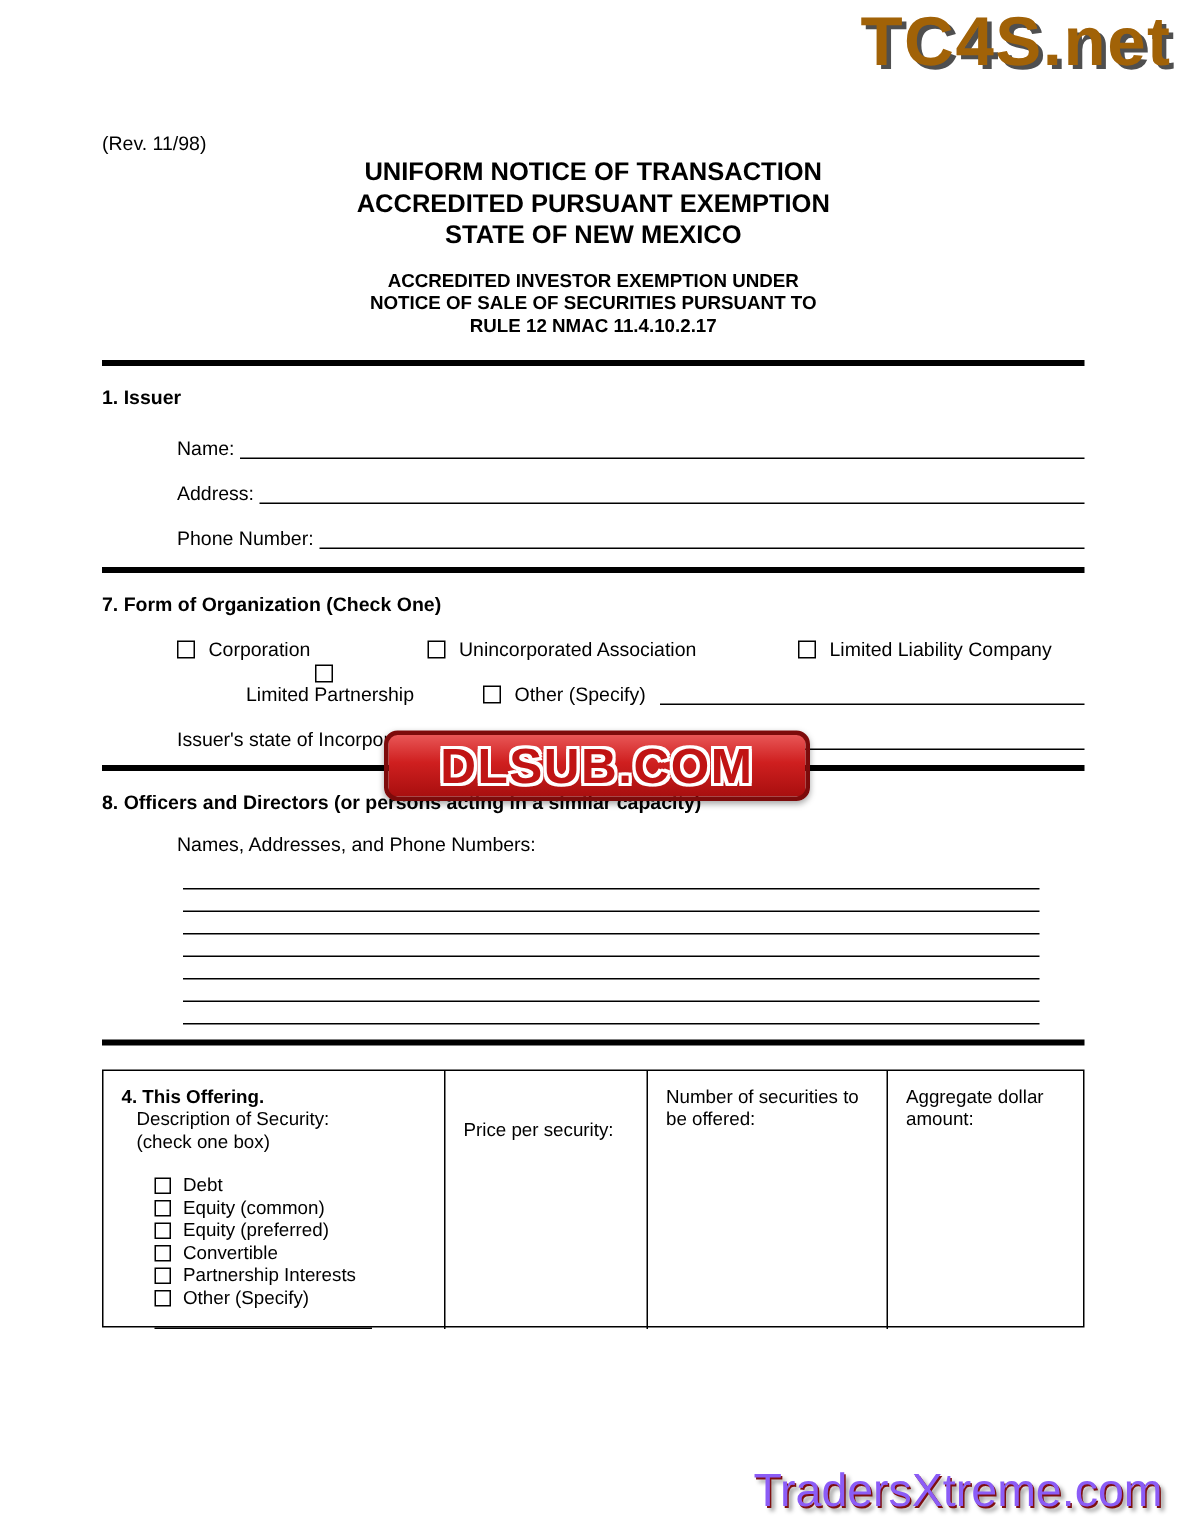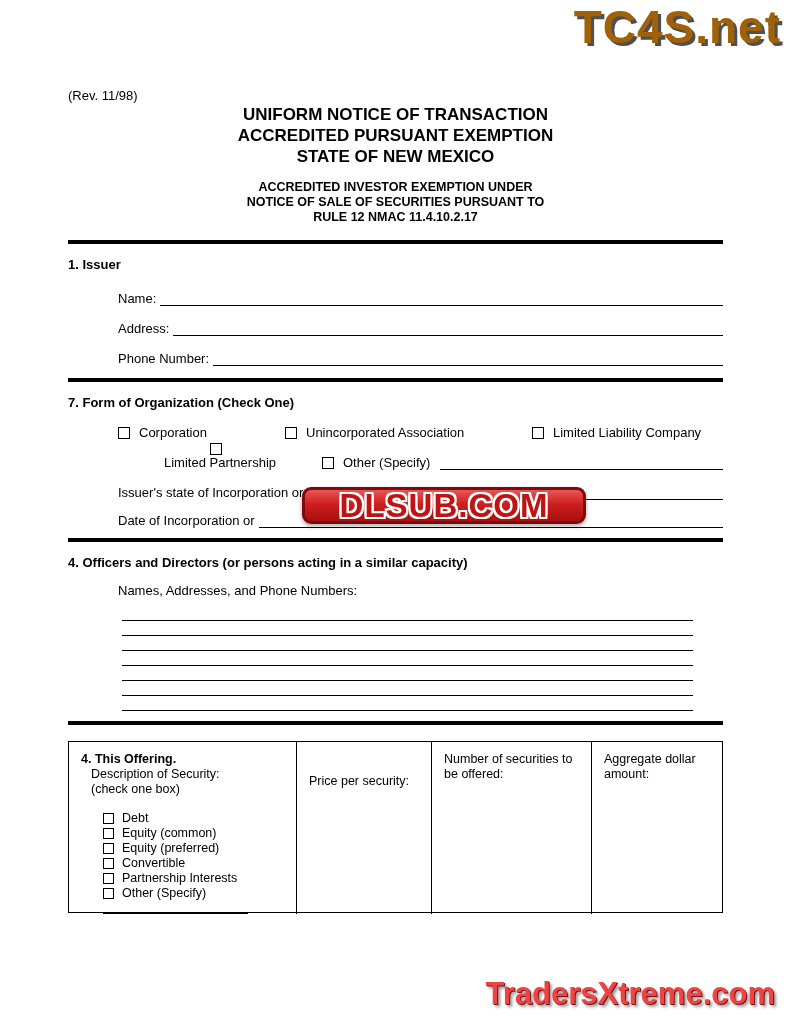--- a/index.html
+++ b/index.html
@@ -10,35 +10,34 @@
   }
   .content { position:absolute; left:68px; top:0; width:655px; }
 
   
   .wm-top {
     position:absolute; top:0px; right:10px; z-index:5;
     font-size:46px; font-weight:bold; letter-spacing:1px;
     color:#a16207; text-shadow:3px 3px 0 #4f4f4f;
   }
   .stamp {
-    position:absolute; left:256px; top:487px; width:284px; height:37px; z-index:6;
+    position:absolute; left:256px; top:487px; width:284px; height:47px; z-index:6;
     background:linear-gradient(180deg,#e85656 0%, #cf1f1f 45%, #a80f0f 100%);
     border:3px solid #7d0b0b; border-radius:9px;
     display:flex; align-items:center; justify-content:center;
     box-shadow:0 2px 4px rgba(0,0,0,0.35);
-    margin-left:46px;
   }
   .stamp span {
     font-weight:bold; font-size:33px; letter-spacing:1px; color:#c01414;
     text-shadow:-2px -2px 0 #fff, 2px -2px 0 #fff, -2px 2px 0 #fff, 2px 2px 0 #fff,
                 -2px 0 0 #fff, 2px 0 0 #fff, 0 -2px 0 #fff, 0 2px 0 #fff;
   }
   .wm-bottom {
     position:absolute; right:16px; bottom:12px; z-index:5;
-    font-size:31px; font-weight:bold; color:#ef4444;
+    font-size:31px; font-weight:normal; color:#8b5cf6;
     text-shadow:1px 1px 0 #7e1010, 3px 3px 3px #9a9a9a;
   }
 
   
   .rev { position:absolute; left:0; top:88px; font-size:13px; }
   .title { padding-top:104px; text-align:center; font-weight:bold; font-size:17px; line-height:21px; }
   .subtitle { margin-top:13px; text-align:center; font-weight:bold; font-size:12.5px; line-height:15px; }
 
   .rule { height:4px; background:#000; }
   .rule-1 { margin-top:15px; }
@@ -157,29 +156,25 @@
         <span class="cb"></span>
         <span class="other-lbl"><span>Other (</span><span class="it">Specify</span><span>)</span></span>
       </span>
       <span class="fill"></span>
     </div>
 
     <div class="field-row">
       <span class="lbl">Issuer's state of Incorporation or jurisdiction or organization</span>
       <span class="fill"></span>
     </div>
-    <div class="field-row" style="margin-top:10px;">
-      <span class="lbl">Date of Incorporation or</span>
-      <span class="fill"></span>
-    </div>
 
     <div class="rule rule-3"></div>
 
     <div class="sec-heading">
-      <span>4. Officers and Directors (</span><span class="it">or persons acting in a similar capacity</span><span>)</span>
+      <span>8. Officers and Directors (</span><span class="it">or persons acting in a similar capacity</span><span>)</span>
     </div>
 
     <div class="names-label">Names, Addresses, and Phone Numbers:</div>
 
     <div class="blank-line first"></div>
     <div class="blank-line"></div>
     <div class="blank-line"></div>
     <div class="blank-line"></div>
     <div class="blank-line"></div>
     <div class="blank-line"></div>

